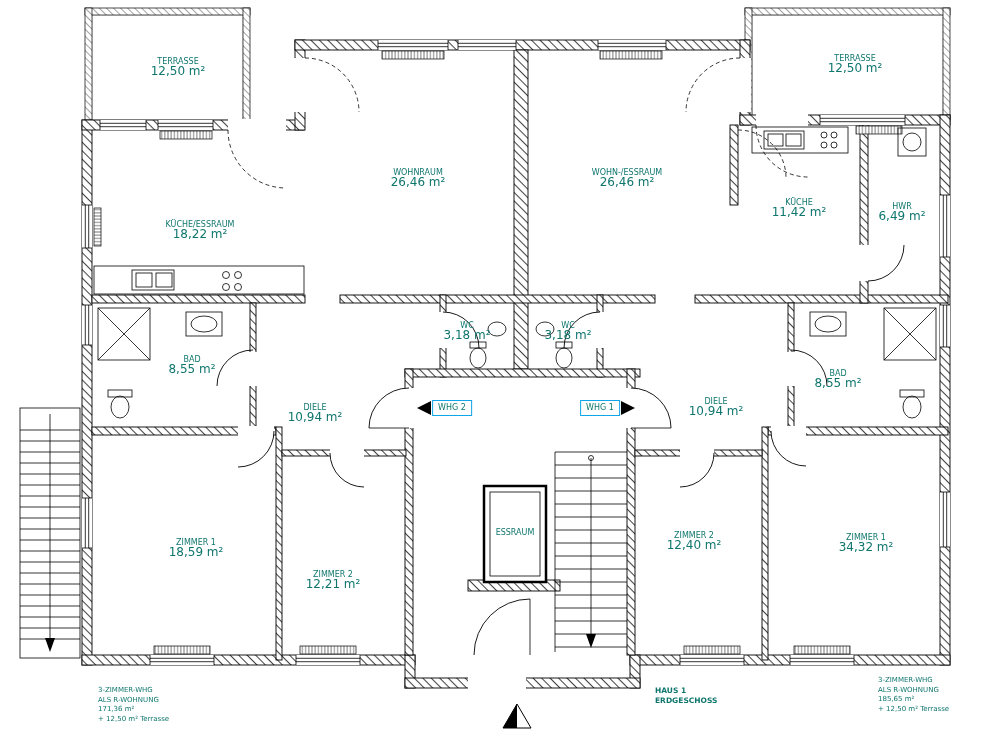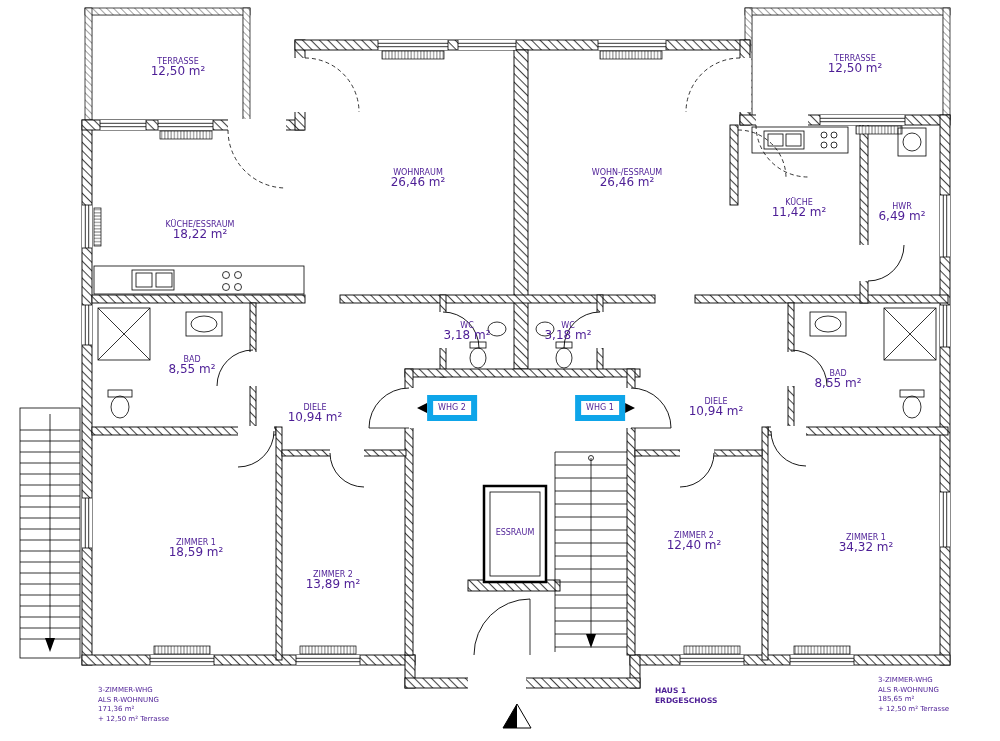--- a/index.html
+++ b/index.html
@@ -1,31 +1,31 @@
 <!DOCTYPE html>
 <html><head>
 <meta charset="utf-8">
 <style>
   html,body{margin:0;padding:0;background:#fff}
-  .canvas{position:relative;width:1000px;height:741px;background:#fff;font-family:"DejaVu Sans",sans-serif;color:#4c1d95;overflow:hidden}
+  .canvas{position:relative;width:1000px;height:741px;background:#fff;font-family:"DejaVu Sans",sans-serif;color:#0f766e;overflow:hidden}
   .plan-svg{position:absolute;left:0;top:0}
   .wall{fill:url(#hatch);stroke:#000;stroke-width:0.9}
   .wallT{fill:url(#hatchT);stroke:#000;stroke-width:0.7}
   .gap{fill:#fff}
   .arc{fill:none;stroke:#000;stroke-width:0.9}
   .darc{fill:none;stroke:#000;stroke-width:0.8;stroke-dasharray:4 3}
   .thin{fill:none;stroke:#000;stroke-width:0.8}
   .xthin{fill:none;stroke:#aaa;stroke-width:0.6}
   .winrect{fill:#fff}
   .radV{fill:url(#vlines);stroke:#000;stroke-width:0.7}
   .radH{fill:url(#hlines);stroke:#000;stroke-width:0.7}
   .lbl{position:absolute;transform:translate(-50%,-50%);text-align:center;white-space:nowrap}
   .lbl .nm{font-size:8px;line-height:10px}
   .lbl .ar{font-size:12px;line-height:9px}
-  .whg{position:absolute;transform:translate(-50%,-50%);border:6px solid #0ea5e9;background:#fff;font-size:8px;line-height:1;padding:3px 5px;white-space:nowrap}
+  .whg{position:absolute;transform:translate(-50%,-50%);border:1px solid #0ea5e9;background:#fff;font-size:8px;line-height:1;padding:3px 5px;white-space:nowrap}
   .ann{position:absolute;font-size:7px;line-height:9.5px;white-space:nowrap}
   .ann-b{font-weight:bold;font-size:7.5px}
 </style>
 </head>
 <body>
 
 <div class="canvas">
 
   <svg class="plan-svg" width="1000" height="741" viewBox="0 0 1000 741">
     <defs>
@@ -313,21 +313,21 @@
   <div class="lbl" style="left:716px;top:406px">
     <div class="nm">DIELE</div>
     <div class="ar">10,94 m²</div>
   </div>
   <div class="lbl" style="left:196px;top:547px">
     <div class="nm">ZIMMER 1</div>
     <div class="ar">18,59 m²</div>
   </div>
   <div class="lbl" style="left:333px;top:579px">
     <div class="nm">ZIMMER 2</div>
-    <div class="ar">13,89 m²</div>
+    <div class="ar">12,21 m²</div>
   </div>
   <div class="lbl" style="left:694px;top:540px">
     <div class="nm">ZIMMER 2</div>
     <div class="ar">12,40 m²</div>
   </div>
   <div class="lbl" style="left:866px;top:542px">
     <div class="nm">ZIMMER 1</div>
     <div class="ar">34,32 m²</div>
   </div>
   <div class="lbl" style="left:515px;top:533px">

